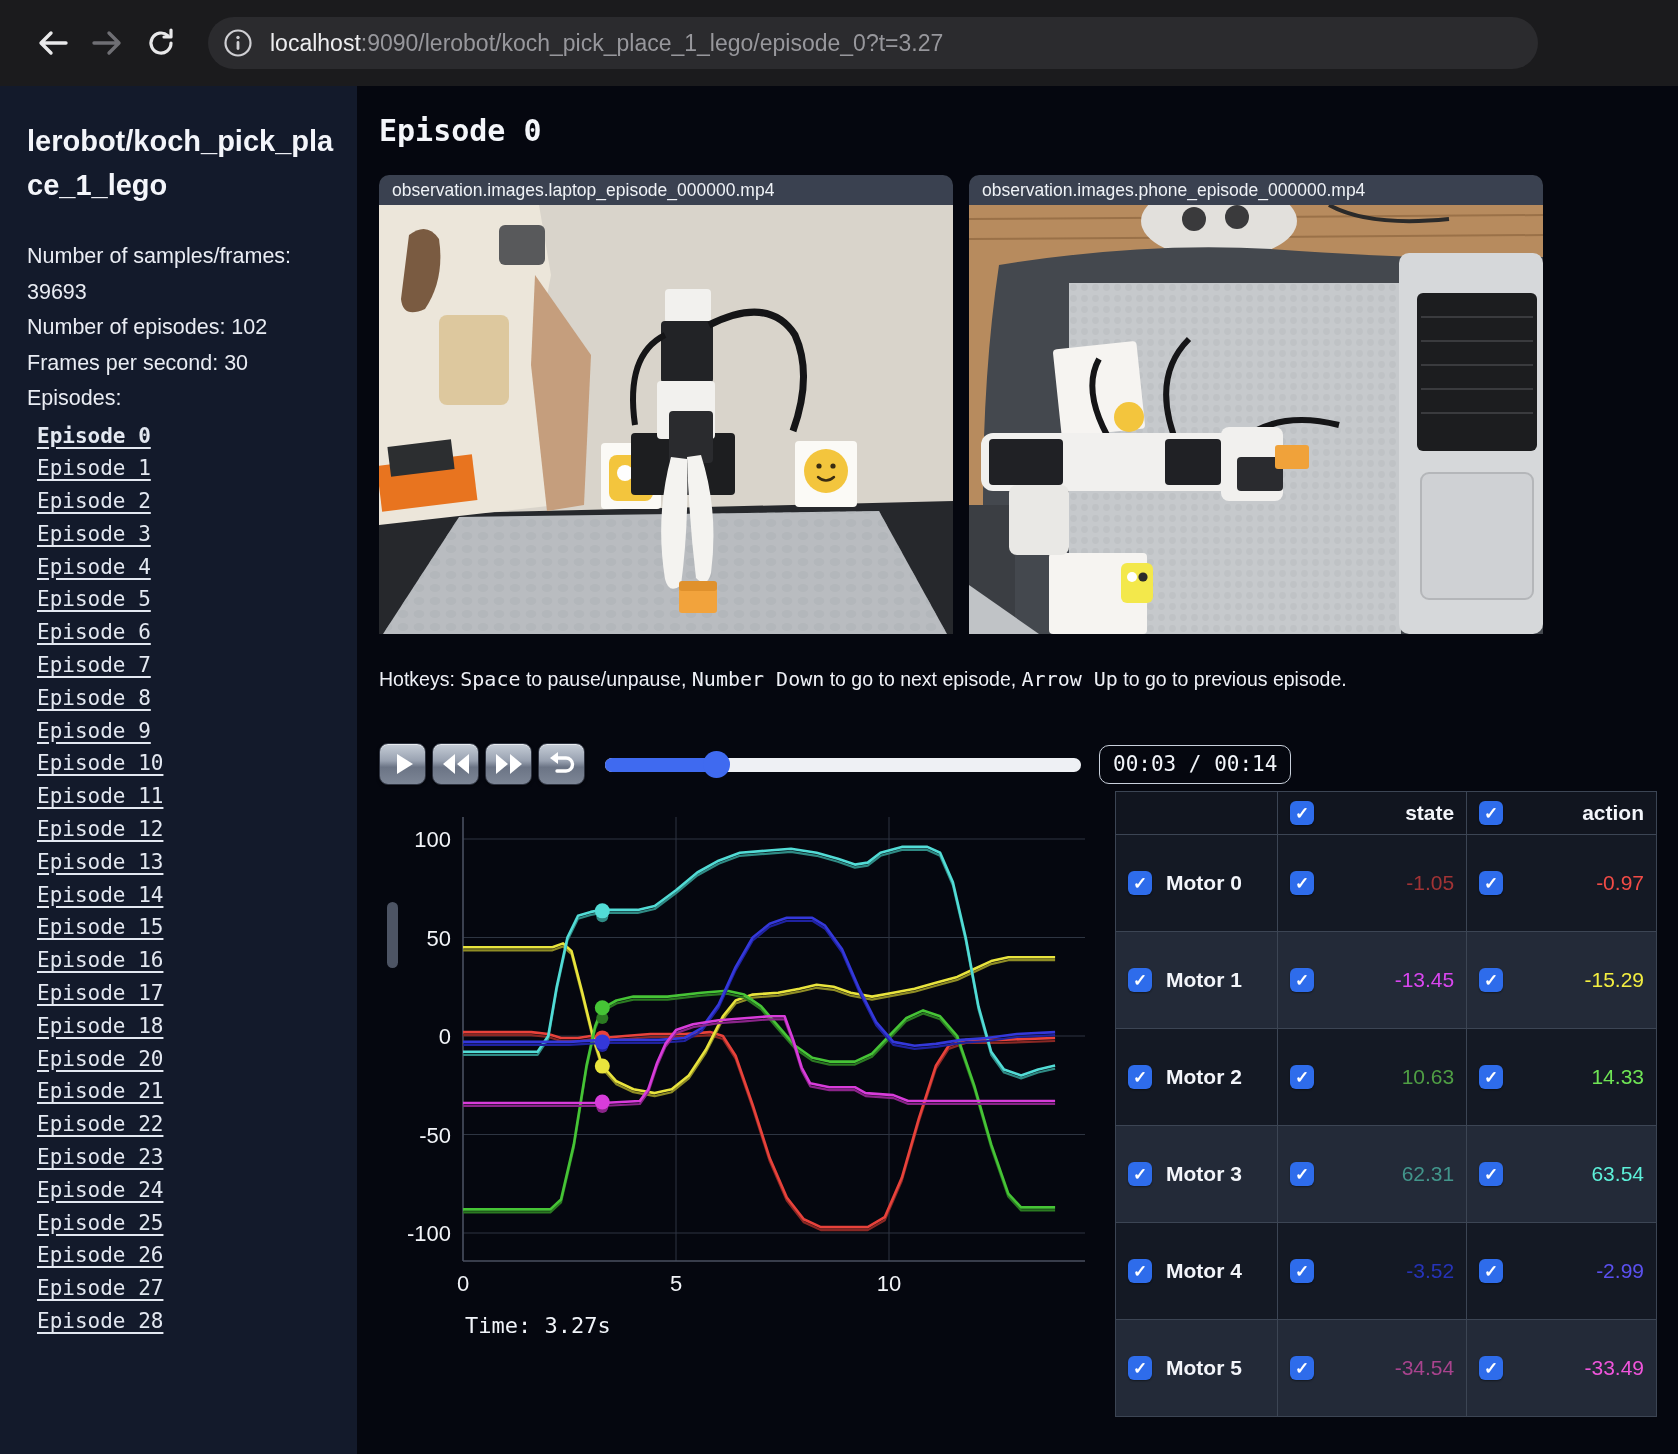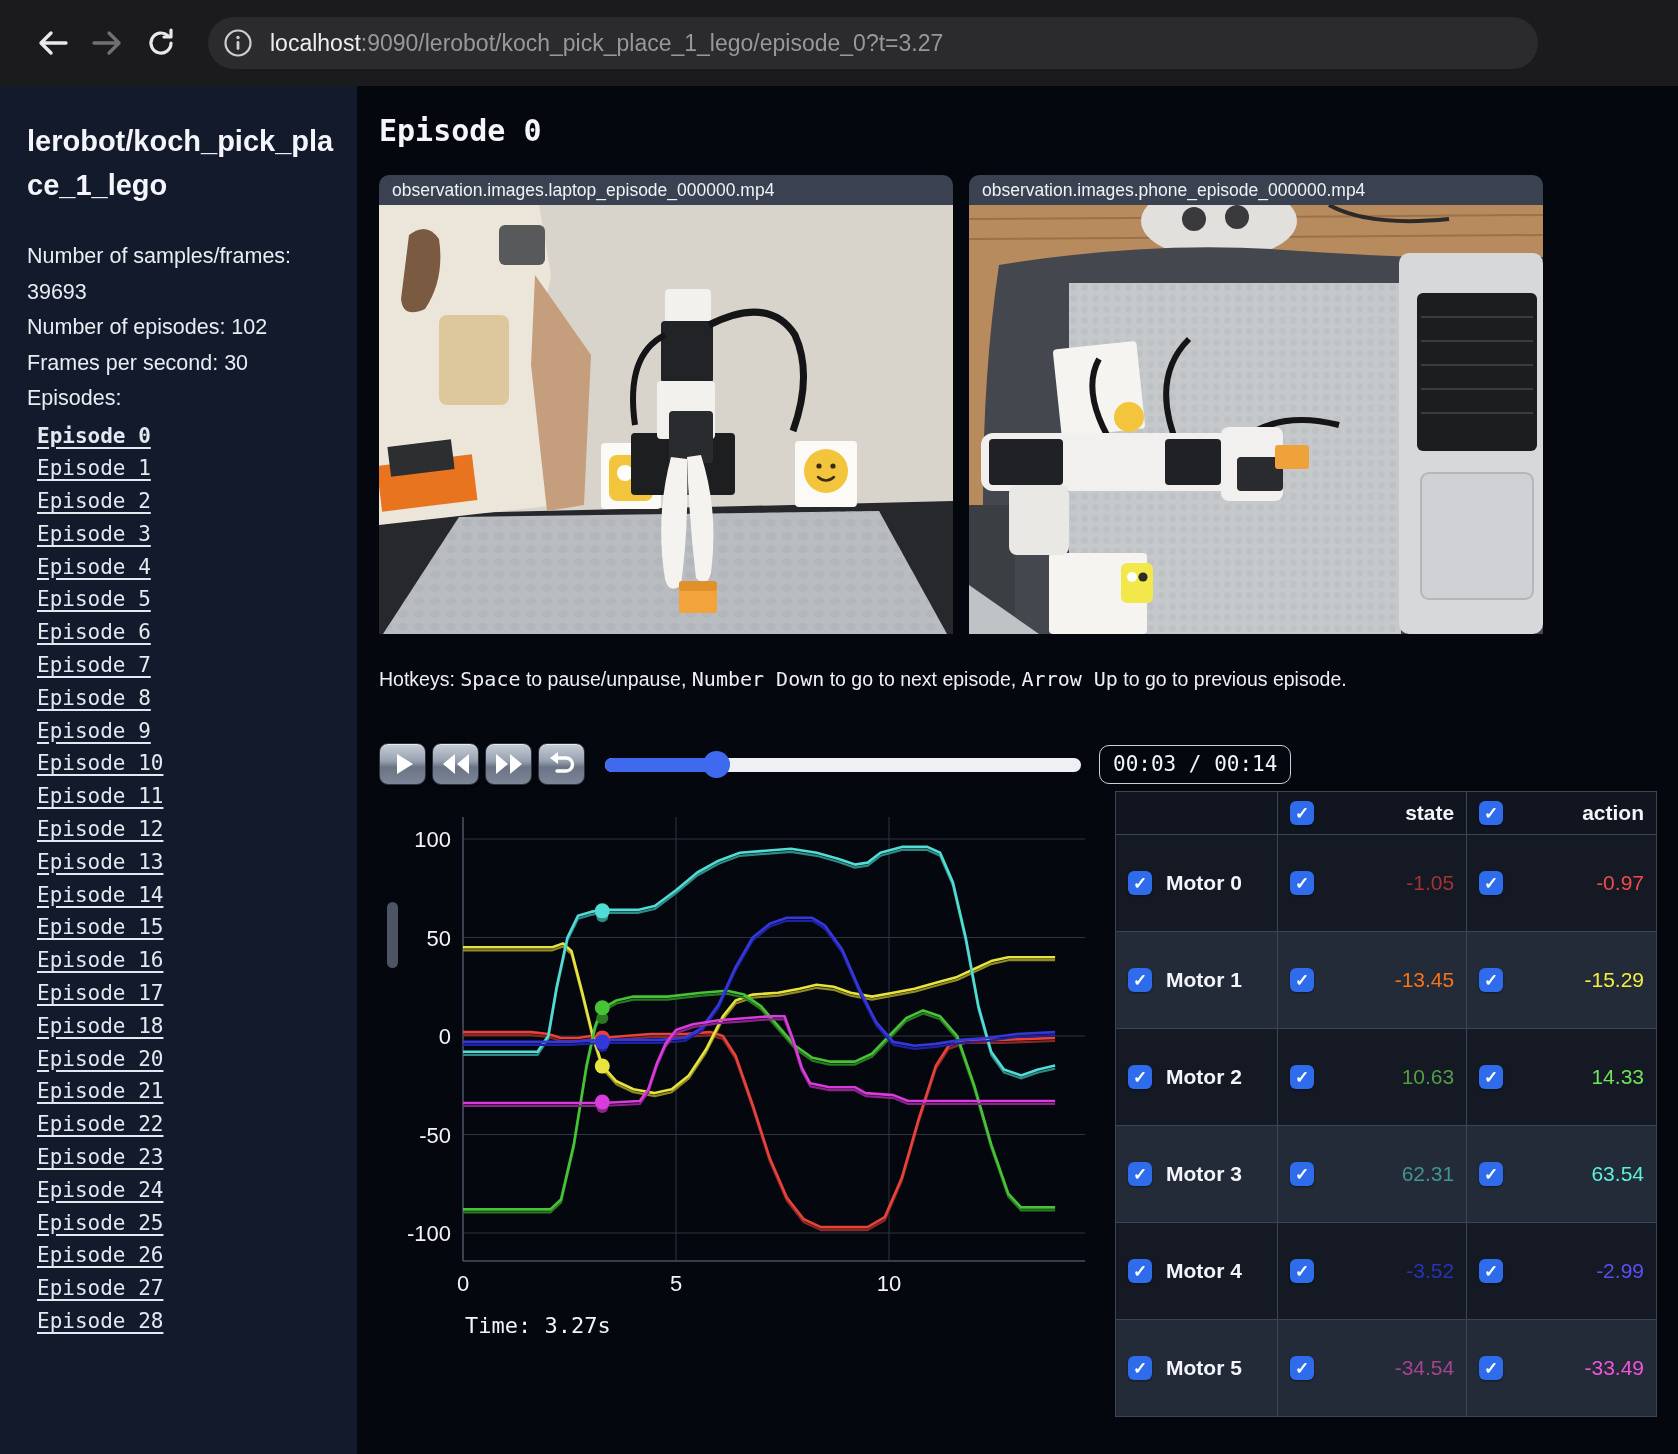--- a/index.html
+++ b/index.html
@@ -362,21 +362,21 @@
             <tr class="light">
               <td>
                 <div class="cell left">
                   <span class="cb">✓</span>
                   <span class="mlabel">Motor 1</span>
                 </div>
               </td>
               <td>
                 <div class="cell">
                   <span class="cb">✓</span>
-                  <span class="val" style="color: #f97316;">-13.45</span>
+                  <span class="val" style="color: #d946ef;">-13.45</span>
                 </div>
               </td>
               <td>
                 <div class="cell">
                   <span class="cb">✓</span>
                   <span class="val" style="color: rgb(243, 238, 64);">-15.29</span>
                 </div>
               </td>
             </tr>
             <tr class="dark">

